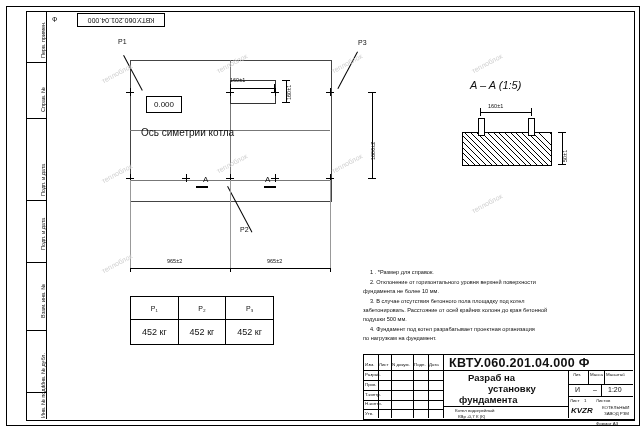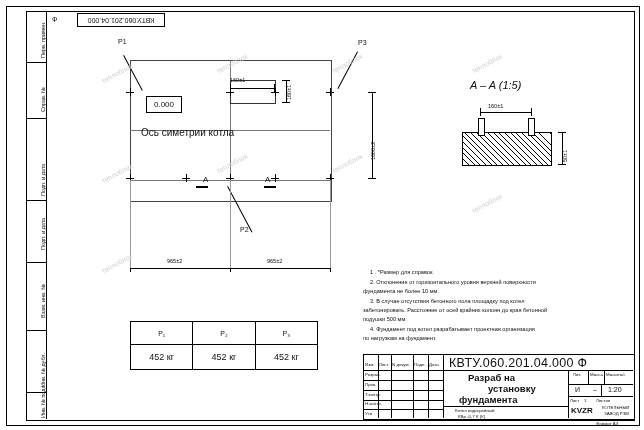--- a/index.html
+++ b/index.html
@@ -12,21 +12,21 @@
   .dim{position:absolute;font-size:5.5px;white-space:nowrap;}
   .tline{position:absolute;background:#000;height:1px;}
   .vline{position:absolute;background:#000;width:1px;}
   .leader{position:absolute;background:#000;height:1px;transform-origin:0 0;}
   .wm{position:absolute;font-size:7px;color:#cfcfcf;transform-origin:50% 50%;transform:rotate(-28deg);white-space:nowrap;pointer-events:none;}
   .box{position:absolute;border:1px solid #000;background:#fff;}
   .ctr{display:flex;align-items:center;justify-content:center;}
   .tbl{position:absolute;border-collapse:collapse;}
   .tbl td{border:1px solid #000;font-size:7px;text-align:center;padding:0;}
   .notes{position:absolute;font-size:5.6px;line-height:1.45;white-space:nowrap;}
-  .title-main{font-size:12.5px;font-weight:normal;letter-spacing:0.3px;}
+  .title-main{font-size:12.5px;font-weight:bold;letter-spacing:0.3px;}
   .vsmall{font-size:4.4px;}
   .hatch{background:repeating-linear-gradient(45deg,#000 0 0.6px,transparent 0.6px 4px);}
 </style>
 </head>
 <body>
 
 <div id="sheet">
 
   <div class="frame-outer"></div>
   <div class="frame-inner"></div>
@@ -130,21 +130,21 @@
   <div class="box" style="left:528px;top:118px;width:5px;height:16px;background:#fff;"></div>
   <div class="tline" style="left:480px;top:112px;width:51px;"></div>
   <div class="vline" style="left:480px;top:108px;height:8px;"></div>
   <div class="vline" style="left:531px;top:108px;height:8px;"></div>
   <div class="dim" style="left:488px;top:103px;">160±1</div>
   <div class="vline" style="left:562px;top:132px;height:32px;"></div>
   <div class="tline" style="left:558px;top:132px;width:8px;"></div>
   <div class="tline" style="left:558px;top:164px;width:8px;"></div>
   <div class="vlbl" style="left:562px;top:162px;">50±1</div>
 
-  <table class="tbl" style="left:130px;top:321px;width:188px;">
+  <table class="tbl" style="left:130px;top:296px;width:144px;">
     <tbody>
         <tr>
       <td style="height:22px;width:60px;">P₁</td>
       <td style="height:22px;width:60px;">P₂</td>
       <td style="height:22px;width:60px;">P₃</td>
     </tr>
     <tr>
       <td style="height:24px;font-size:9px;">452 кг</td>
       <td style="height:24px;font-size:9px;">452 кг</td>
       <td style="height:24px;font-size:9px;">452 кг</td>
@@ -208,21 +208,21 @@
   <div class="vsmall" style="position:absolute;left:596px;top:398px;">Листов</div>
   <div class="vsmall" style="position:absolute;left:622px;top:398px;"></div>
 
   <div style="position:absolute;left:468px;top:372px;font-size:9.5px;font-weight:bold;">Разраб на</div>
   <div style="position:absolute;left:463px;top:383px;font-size:9.5px;font-weight:bold;margin-left:25px;">установку</div>
   <div style="position:absolute;left:459px;top:394px;font-size:9.5px;font-weight:bold;">фундамента</div>
   <div class="tline" style="left:443px;top:406px;width:125px;"></div>
   <div class="vsmall" style="position:absolute;left:455px;top:408px;">Котел водогрейный</div>
   <div class="vsmall" style="position:absolute;left:458px;top:414px;">КВр -0,7 К (К)</div>
 
-  <div style="position:absolute;left:571px;top:406px;font-size:8px;font-weight:bold;">KVZR</div>
+  <div style="position:absolute;left:571px;top:406px;font-size:8px;font-weight:bold;font-style:italic;">KVZR</div>
   <div class="vsmall" style="position:absolute;left:602px;top:405px;">КОТЕЛЬНЫЙ</div>
   <div class="vsmall" style="position:absolute;left:604px;top:411px;">ЗАВОД РЗМ</div>
 
   <div class="vsmall" style="position:absolute;left:596px;top:421px;">Формат А3</div>
 
   <div class="wm" style="left:100px;top:70px;">теплоблок</div>
   <div class="wm" style="left:215px;top:60px;">теплоблок</div>
   <div class="wm" style="left:330px;top:60px;">теплоблок</div>
   <div class="wm" style="left:100px;top:170px;">теплоблок</div>
   <div class="wm" style="left:215px;top:160px;">теплоблок</div>

